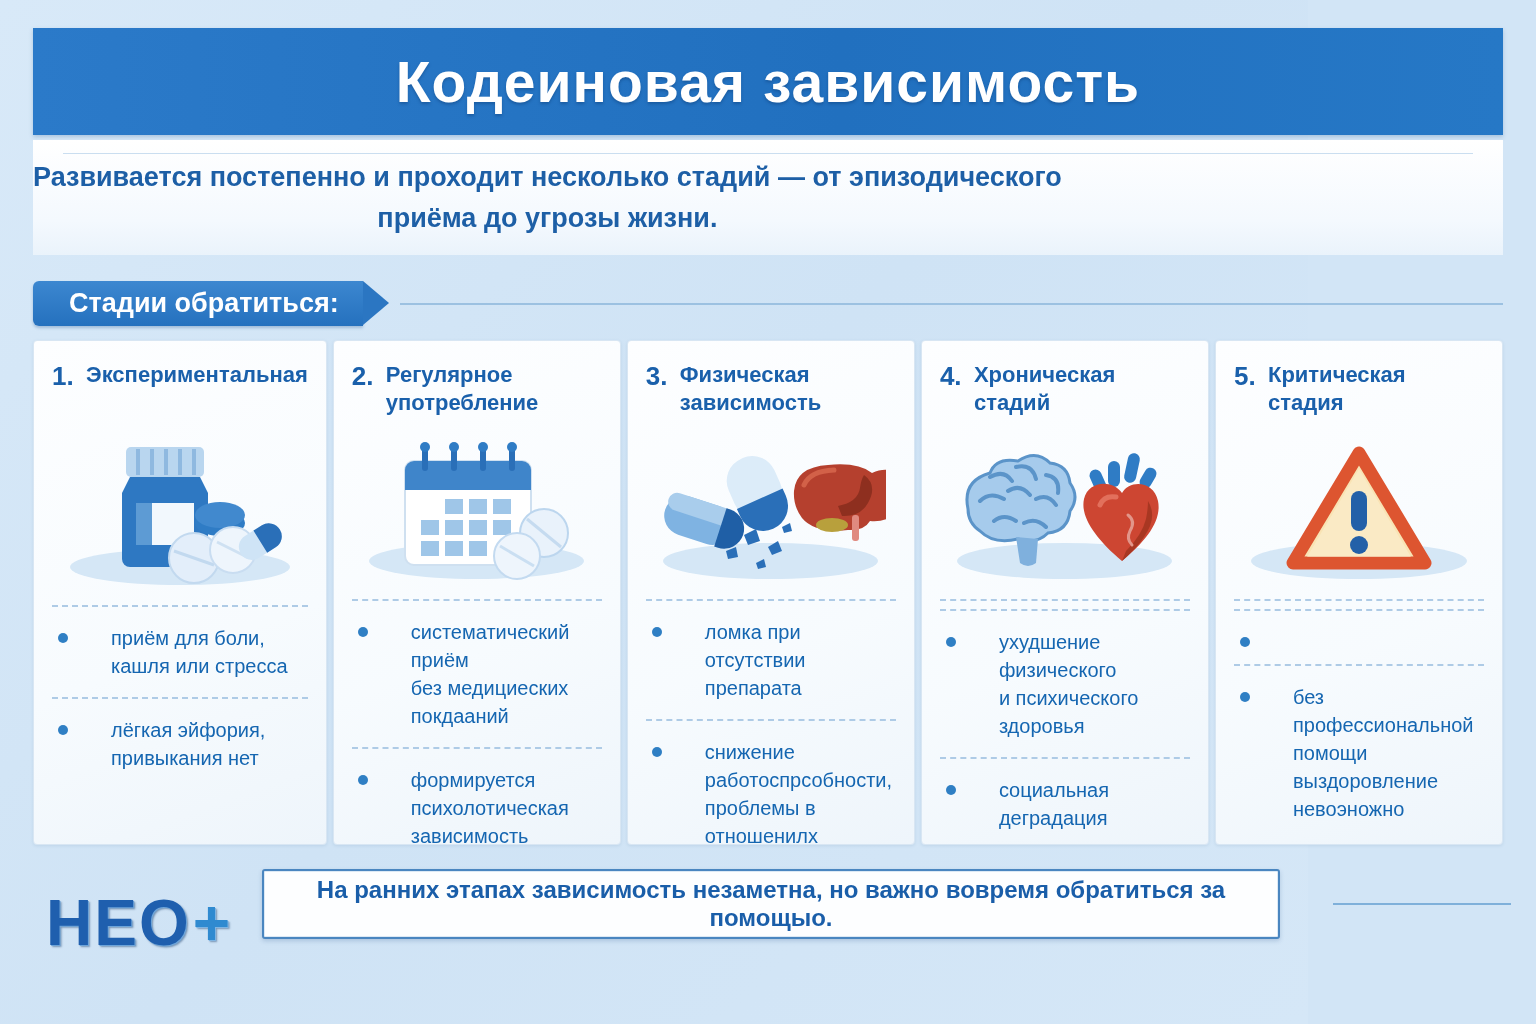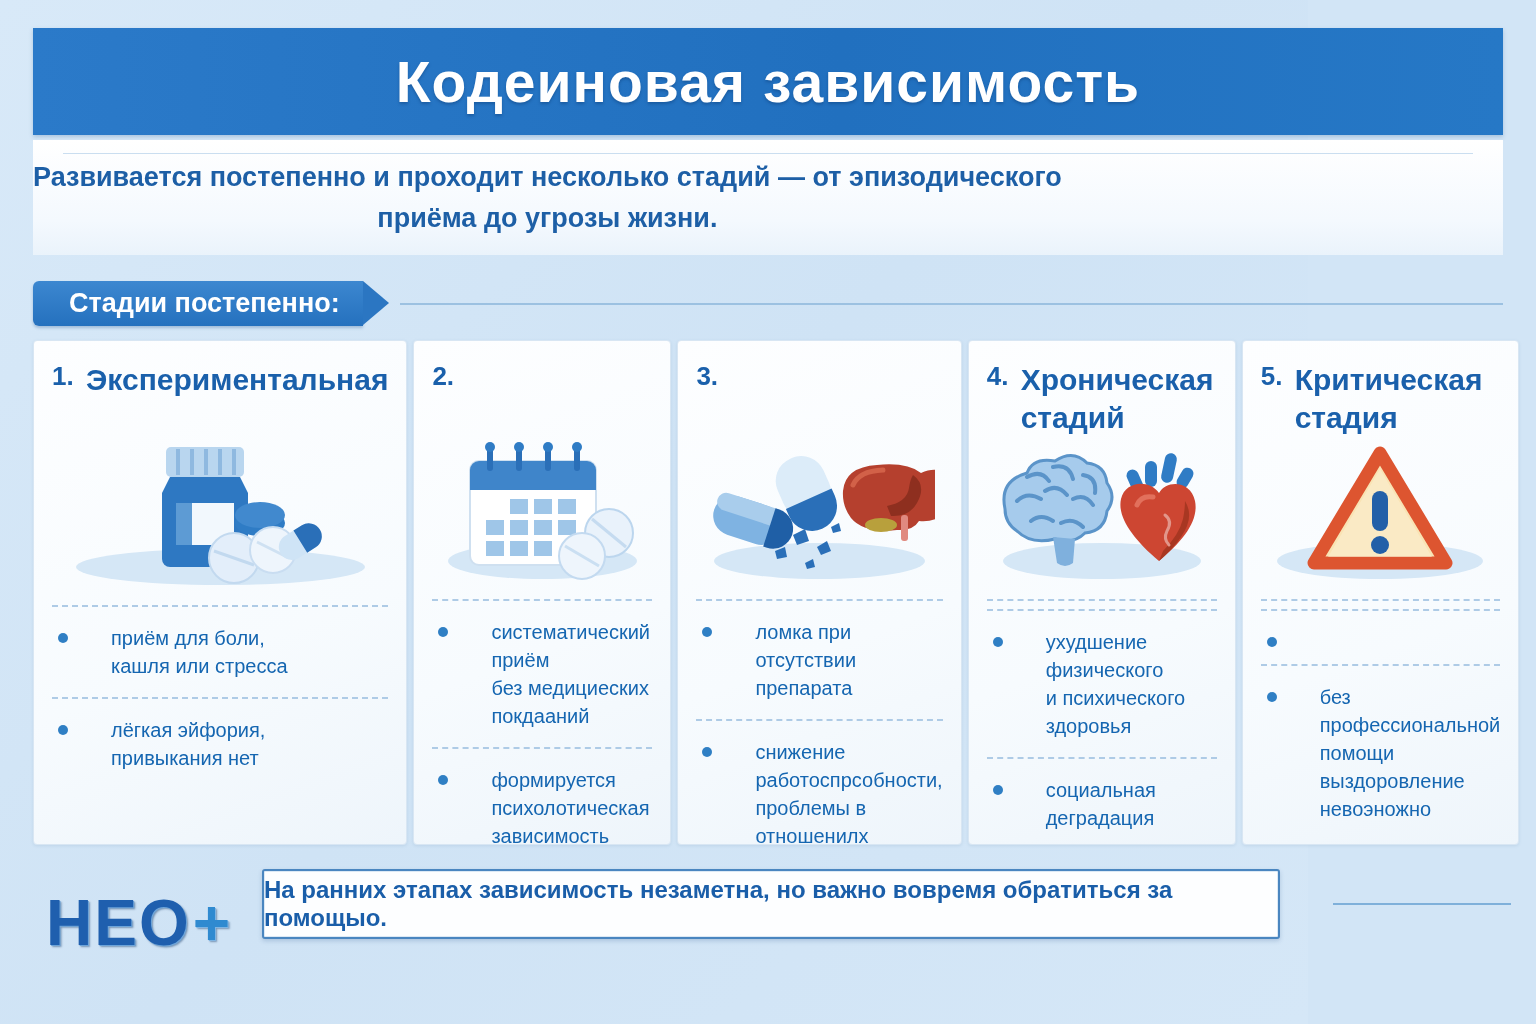--- a/index.html
+++ b/index.html
@@ -39,21 +39,21 @@
                  background:#9cc1e1; }
 
   
   .stages { position:absolute; left:33px; top:340px; width:1470px; height:505px;
             display:flex; gap:6px; }
   .stage-panel { flex:1 1 0; background:linear-gradient(160deg,#fdfeff 0%,#f7fbfe 60%,#eef5fb 100%);
             border:1px solid #d8e6f3; border-radius:4px; padding:20px 18px 14px 18px;
             box-shadow:0 1px 3px rgba(90,130,170,.15); display:flex; flex-direction:column; }
   .stage-heading { display:flex; min-height:78px; }
   .stage-num { color:#1a60ab; font-size:26px; font-weight:bold; width:34px; flex:0 0 34px; }
-  .stage-title { color:#1a60ab; font-size:30px; font-weight:bold; line-height:1.25;
+  .stage-title { color:#1a60ab; font-size:22px; font-weight:bold; line-height:1.25;
                  white-space:pre-line; }
   .icon-box { position:relative; height:148px; display:flex; align-items:flex-end;
               justify-content:center; margin-bottom:14px; }
   .icon-shadow { position:absolute; bottom:2px; left:7%; width:86%; height:36px;
               border-radius:50%; background:#d5e7f6; }
   .icon-box svg { position:relative; z-index:1; }
   .divider { border-top:2px dashed #aecbe6; margin:4px 0; }
   .bullet { display:flex; padding:13px 0 13px 2px; }
   .bullet-dot { width:10px; height:10px; border-radius:50%; background:#2f7fc4;
                 margin:9px 13px 0 4px; flex:0 0 10px; }
@@ -63,40 +63,40 @@
   .logo { position:absolute; left:46px; top:876px; font-size:64px; font-weight:800;
           letter-spacing:2px; display:flex; align-items:center;margin-top:10px; }
   .logo-text { color:#1f5fae;
           text-shadow:1px 1px 0 #6ea5d9, 2px 2px 2px rgba(10,50,100,.45); }
   .logo-plus { color:#2f8ad0; margin-left:2px;
           text-shadow:1px 1px 0 #7fb5e3, 2px 2px 2px rgba(10,50,100,.45); }
   .note-box { position:absolute; left:262px; top:869px; width:1018px; height:70px;
           background:#fdfeff; border:2px solid #4a86c0; border-radius:3px;
           box-shadow:0 2px 4px rgba(60,100,150,.25), inset 0 0 0 1px #dce9f5;
           display:flex; align-items:center; justify-content:center; }
-  .note-text { color:#1a5ea9; font-size:24px; font-weight:bold; }
+  .note-text { color:#1a5ea9; font-size:24px; font-weight:bold;text-align:center; }
   .note-line { position:absolute; left:1333px; top:903px; width:178px; height:2px;
           background:#7fb0da; }
 </style>
 </head>
 <body>
 
 <div class="poster">
 
   <div class="header-bar">
     <div class="header-title">Кодеиновая зависимость</div>
   </div>
 
   <div class="intro-panel">
     <div class="intro-text">Развивается постепенно и проходит несколько стадий — от эпизодического
 приёма до угрозы жизни.</div>
   </div>
 
   <div class="ribbon">
-    <div class="ribbon-label">Стадии постепенно:</div>
+    <div class="ribbon-label">Стадии обратиться:</div>
   </div>
   <div class="ribbon-line"></div>
 
   <div class="stages">
 
     <div class="stage-panel">
       <div class="stage-heading">
         <span class="stage-num">1.</span>
         <span class="stage-title">Экспериментальная</span>
       </div>
@@ -136,20 +136,22 @@
       <div class="bullet">
         <span class="bullet-dot"></span>
         <span class="bullet-text">лёгкая эйфория,
 привыкания нет</span>
       </div>
     </div>
 
     <div class="stage-panel">
       <div class="stage-heading">
         <span class="stage-num">2.</span>
+        <span class="stage-title">Регулярное
+употребление</span>
       </div>
       <div class="icon-box">
         <div class="icon-shadow"></div>
         <svg width="220" height="142" viewBox="0 0 220 142">
           <rect x="38" y="22" width="126" height="104" rx="9" fill="#ffffff" stroke="#cfe0f0" stroke-width="2"></rect>
           <path d="M38 31 a9 9 0 0 1 9 -9 h108 a9 9 0 0 1 9 9 v20 h-126 z" fill="#3f85ca"></path>
           <g fill="#2a6fb8">
             <rect x="55" y="8" width="6" height="24" rx="3"></rect>
               <rect x="84" y="8" width="6" height="24" rx="3"></rect>
             <rect x="113" y="8" width="6" height="24" rx="3"></rect>
@@ -189,20 +191,22 @@
       <div class="bullet">
         <span class="bullet-dot"></span>
         <span class="bullet-text">формируется
 психолотическая зависимость</span>
       </div>
     </div>
 
     <div class="stage-panel">
       <div class="stage-heading">
         <span class="stage-num">3.</span>
+        <span class="stage-title">Физическая
+зависимость</span>
       </div>
       <div class="icon-box">
         <div class="icon-shadow"></div>
         <svg width="230" height="142" viewBox="0 0 230 142">
           <g transform="rotate(18 45 80)">
             <rect x="8" y="62" width="70" height="40" rx="20" fill="#7fb3e2"></rect>
             <rect x="8" y="62" width="70" height="18" rx="9" fill="#a9cdec"></rect>
             <path d="M70 62 h-4 v40 h4 a20 20 0 0 0 0 -40 z" fill="#1f5fa6"></path>
           </g>
           <g transform="rotate(-24 95 45)">

